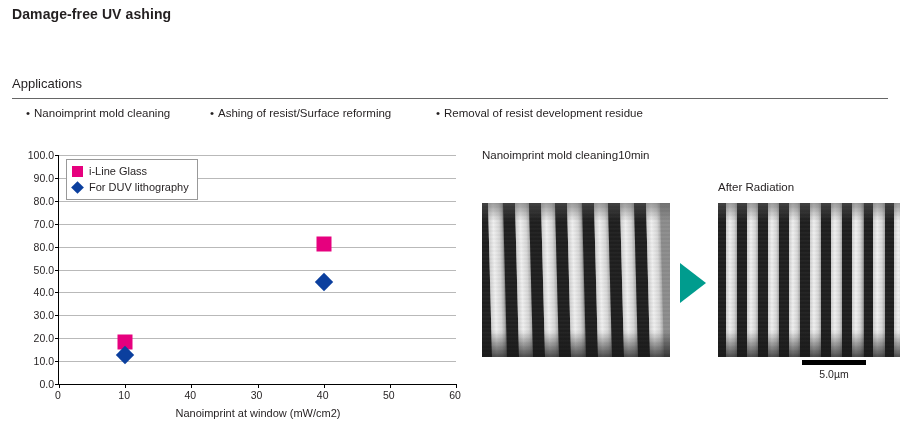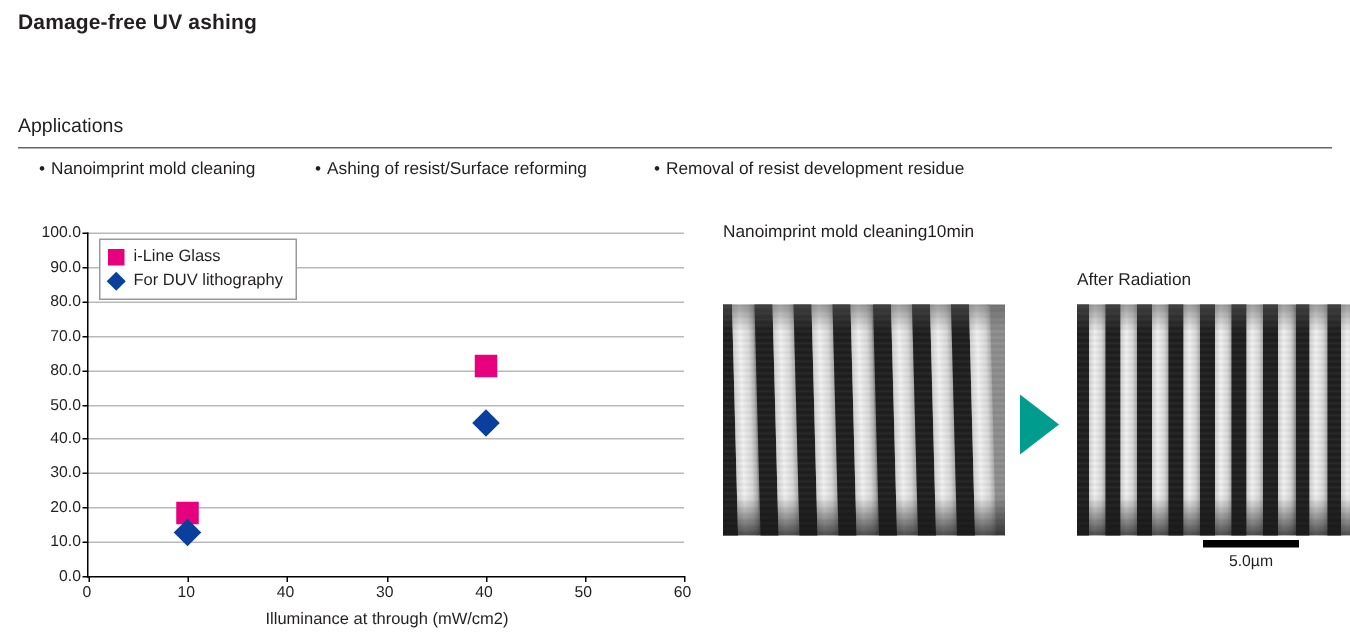--- a/index.html
+++ b/index.html
@@ -369,21 +369,21 @@
       </div>
     <div class="xtick-wrap" id="xtick-wrap">
         <div class="xtick-label" style="left: 0px;">0</div>
         <div class="xtick-label" style="left: 66.1667px;">10</div>
         <div class="xtick-label" style="left: 132.333px;">40</div>
         <div class="xtick-label" style="left: 198.5px;">30</div>
         <div class="xtick-label" style="left: 264.667px;">40</div>
         <div class="xtick-label" style="left: 330.833px;">50</div>
         <div class="xtick-label" style="left: 397px;">60</div>
       </div>
-    <div class="xlabel">Illuminance at through (mW/cm2)</div>
+    <div class="xlabel">Nanoimprint at window (mW/cm2)</div>
     <div class="legend" id="legend">
         <div class="legend-row">
           <span class="legend-swatch square" style="background: rgb(230, 0, 126);"></span>
           <span>i-Line Glass</span>
         </div>
         <div class="legend-row">
           <span class="legend-swatch diamond" style="background: rgb(11, 63, 158);"></span>
           <span>For DUV lithography</span>
         </div>
       </div>

